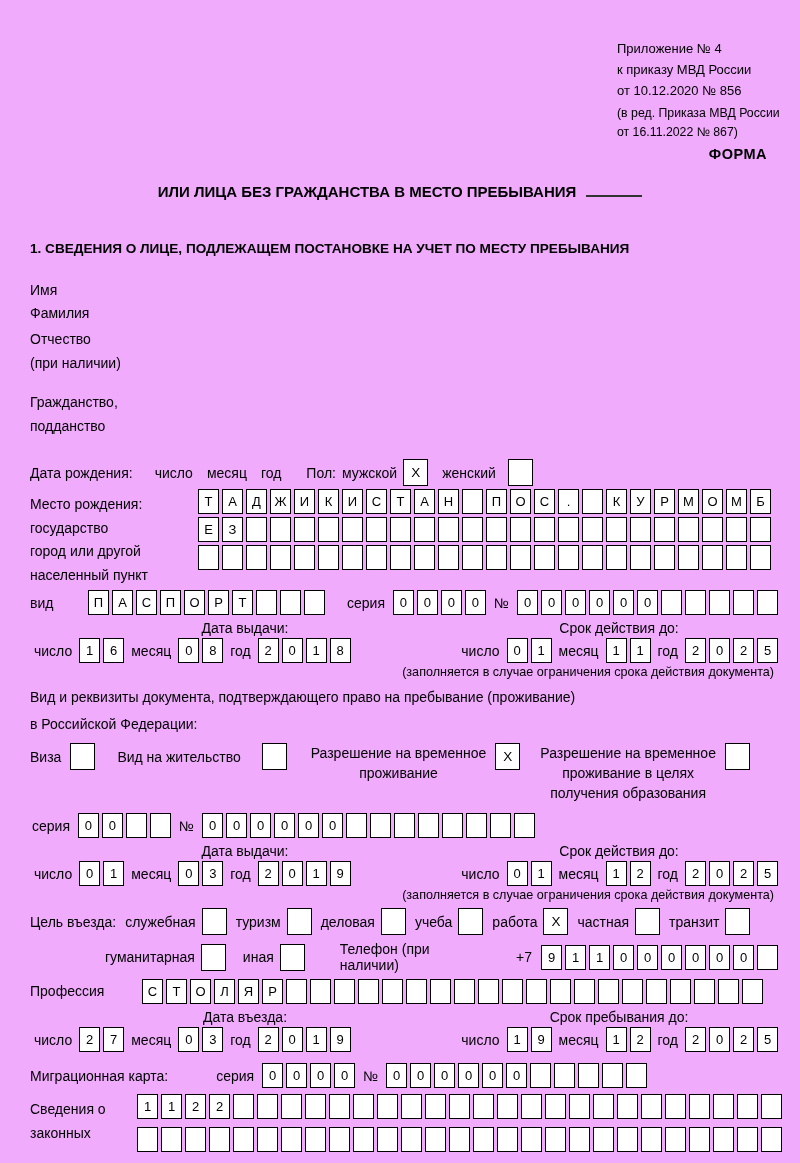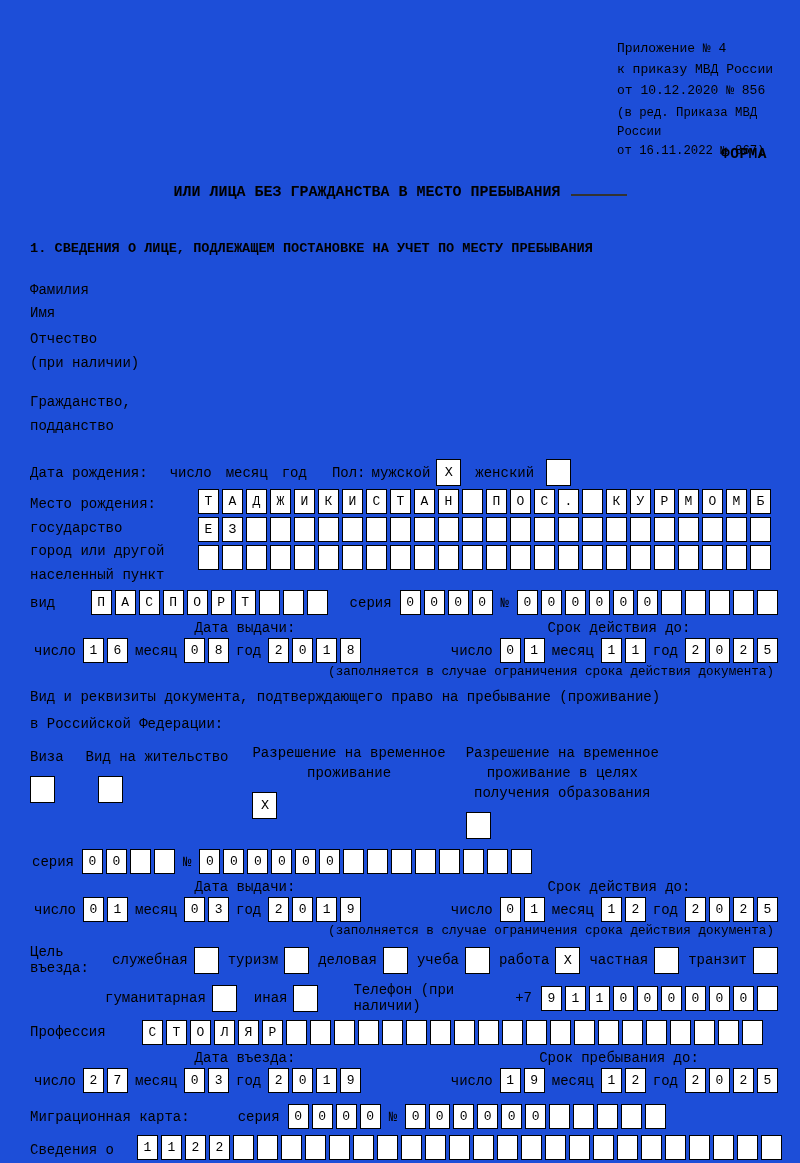--- a/index.html
+++ b/index.html
@@ -1,17 +1,17 @@
 <!DOCTYPE html>
 <html><head>
 <meta charset="utf-8">
 <style>
   html,body{margin:0;padding:0;background:#fff;}
-  .page{position:relative;width:800px;height:1163px;background:#1d4ed8;color:#000;
-        font-family:Liberation Mono, monospace;font-size:14px;overflow:hidden;}
+  .page{position:relative;width:800px;height:1163px;background:#f0abfc;color:#000;
+        font-family:Liberation Sans, sans-serif;font-size:14px;overflow:hidden;}
   .appendix{position:absolute;top:38px;left:617px;width:185px;font-size:13px;line-height:21px;}
   .appendix-note{font-size:12.3px;line-height:19px;margin-top:3px;}
   .forma{position:absolute;top:146px;right:33px;font-weight:700;font-size:14.5px;letter-spacing:.5px;}
   .title{position:absolute;top:180px;left:0;width:100%;text-align:center;font-weight:700;font-size:15px;line-height:24px;}
   .blank-line{display:inline-block;width:56px;border-bottom:2px solid #333;height:14px;margin-left:10px;}
   .content{position:absolute;top:241px;left:30px;width:748px;}
   .section{font-weight:700;font-size:13.6px;text-align:left;margin-bottom:22px;white-space:nowrap;}
   .frow{display:flex;align-items:flex-start;margin-bottom:3px;}
   .flabel{flex:0 0 auto;padding-top:4px;font-size:14px;}
   .lblcol{display:flex;flex-direction:column;}
@@ -26,21 +26,21 @@
   .dlabel{padding:0 2px;}
   .dategroup{display:flex;align-items:center;gap:5px;}
   .datelabels{display:flex;margin-top:5px;margin-bottom:2px;}
   .datelabels .dl-left{flex:0 0 430px;text-align:center;}
   .datelabels .dl-right{flex:1;text-align:center;}
   .daterow{display:flex;align-items:center;}
   .note-right{text-align:right;font-size:12.6px;margin-top:2px;padding-right:4px;}
   .docheading{font-weight:700;text-align:center;font-size:13.8px;margin:4px 0 4px 0;}
   .para{font-size:14px;line-height:22px;}
   .permit-row{display:flex;align-items:flex-start;margin-top:8px;margin-bottom:10px;}
-  .permit-opt{display:flex;align-items:flex-start;gap:9px;flex-direction:column;}
+  .permit-opt{display:flex;align-items:flex-start;gap:9px;}
   .permit-lbl{text-align:center;line-height:20px;}
   .purpose-row{display:flex;align-items:center;gap:9px;margin-top:6px;}
   .purpose-opt{display:flex;align-items:center;gap:6px;}
 </style>
 </head>
 <body>
 
 <div class="page">
 
   <div class="appendix">
@@ -57,26 +57,26 @@
 
   <div class="title">
     <div><span>ИЛИ ЛИЦА БЕЗ ГРАЖДАНСТВА В МЕСТО ПРЕБЫВАНИЯ</span><span class="blank-line"></span></div>
   </div>
 
   <div class="content">
 
     <div class="section">1. СВЕДЕНИЯ О ЛИЦЕ, ПОДЛЕЖАЩЕМ ПОСТАНОВКЕ НА УЧЕТ ПО МЕСТУ ПРЕБЫВАНИЯ</div>
 
     <div class="frow">
+      <span class="flabel" style="width:100px">Имя</span>
+      <span class="cells"></span>
+    </div>
+
+    <div class="frow">
       <span class="flabel" style="width:100px">Фамилия</span>
-      <span class="cells"></span>
-    </div>
-
-    <div class="frow">
-      <span class="flabel" style="width:100px">Имя</span>
       <span class="cells"></span>
     </div>
 
     <div class="frow" style="margin-bottom:12px">
       <span class="flabel lblcol" style="width:175px">
         <span>Отчество</span>
         <span>(при наличии)</span>
       </span>
       <span class="cells"></span>
     </div>

